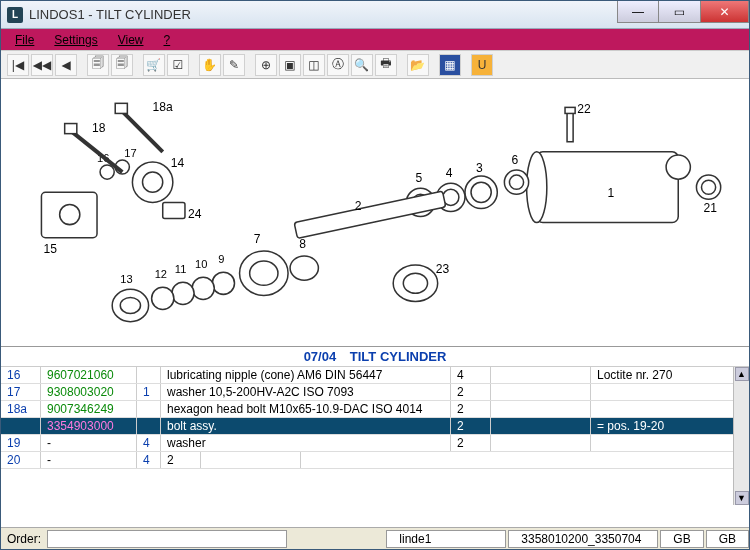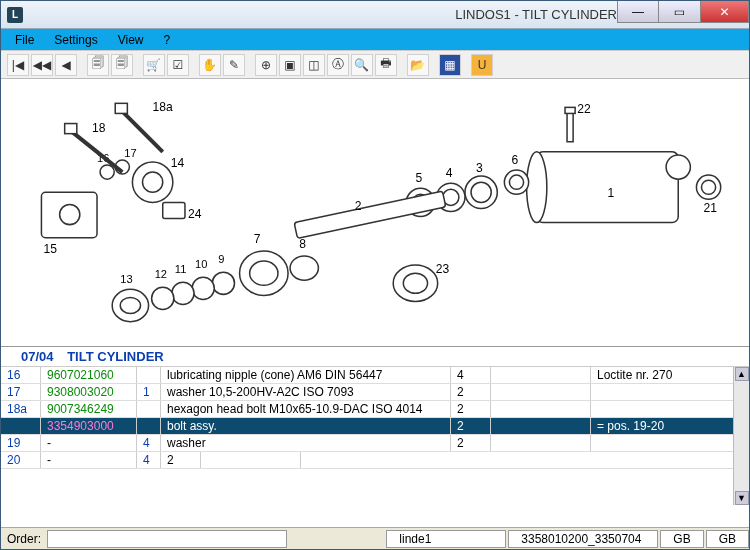--- a/index.html
+++ b/index.html
@@ -1,40 +1,40 @@
 <!DOCTYPE html>
 <html><head>
 <meta charset="utf-8">
 <style>
   * { box-sizing: border-box; margin: 0; padding: 0; font-family: "Segoe UI", Tahoma, sans-serif; }
   body { background: #5a7a9a; width: 750px; height: 550px; overflow: hidden; }
   .window { width: 750px; height: 550px; background: #fff; border: 1px solid #3a5a7a; position: relative; }
 
   .titlebar { height: 28px; background: linear-gradient(#f0f4fa,#d8e4f0); display: flex; align-items: center; border-bottom: 1px solid #9ab; }
   .titlebar .app-icon { width: 16px; height: 16px; margin: 0 6px; background: #245; border-radius: 2px; display:flex;align-items:center;justify-content:center;color:#fff;font-size:10px;font-weight:bold;}
-  .titlebar .title { font-size: 13px; color: #333; flex: 1; text-align: right; }
+  .titlebar .title { font-size: 13px; color: #333; flex: 1; }
   .winbtns { display: flex; height: 100%; }
   .winbtn { width: 42px; height: 22px; margin-top: 0; border: 1px solid #888; border-top: none; display: flex; align-items: center; justify-content: center; font-size: 12px; background: linear-gradient(#eef,#ccd); }
   .winbtn.close { background: linear-gradient(#e77,#c33); color: #fff; width: 48px; border-top-right-radius:0; }
   .winbtn + .winbtn { border-left: none; }
 
-  .menubar { height: 22px; background: #0ea5e9; border-bottom: 1px solid #ccc; display: flex; align-items: center; padding: 0 4px; font-size: 12px; }
+  .menubar { height: 22px; background: #be185d; border-bottom: 1px solid #ccc; display: flex; align-items: center; padding: 0 4px; font-size: 12px; text-decoration: underline; }
   .menubar span { padding: 2px 10px; cursor: default; }
 
   .toolbar { height: 28px; background: #f0f0f0; border-bottom: 1px solid #bbb; display: flex; align-items: center; padding: 0 6px; gap: 2px; }
   .tbtn { width: 22px; height: 22px; border: 1px solid #d0d0d0; background: #f8f8f8; display: flex; align-items: center; justify-content: center; font-size: 12px; color: #333; }
   .tsep { width: 6px; }
   .tbtn.orange { background: #f6b23a; }
   .tbtn.blue { background: #2a4fa0; color:#fff; }
 
   .diagram { height: 268px; border-bottom: 1px solid #999; background: #fff; position: relative; display:flex;align-items:center;justify-content:center;}
   .diagram svg { width: 100%; height: 100%; }
 
   .grid-area { height: 158px; display: flex; flex-direction: column; }
-  .gtitle { padding: 2px 20px; font-size: 13px; font-weight: bold; color: #0b3fae; border-bottom: 1px solid #ccc; }
+  .gtitle { padding: 2px 20px; font-size: 13px; font-weight: bold; color: #0b3fae; border-bottom: 1px solid #ccc; text-align: center; }
   .gtitle .code { margin-right: 10px; }
   .ghead, .grow { display: flex; font-size: 12px; border-bottom: 1px solid #ddd; }
   .ghead { background: #ece9d8; border-top: 1px solid #aaa; border-bottom: 1px solid #aaa; color: #222; }
   .ghead div, .grow div { padding: 1px 6px; border-right: 1px solid #ccc; white-space: nowrap; overflow: hidden; text-overflow: ellipsis; }
   .c-pos { width: 40px; color:#0b3fae;} .ghead .c-pos{color:#222;}
   .c-pn  { width: 96px; } .link-g{color:#0a8a0a;} .link-m{color:#a030a0;}
   .c-i   { width: 24px; color:#0b3fae;}
   .c-des { width: 290px; }
   .c-qty { width: 40px; }
   .c-rep { width: 100px; }

